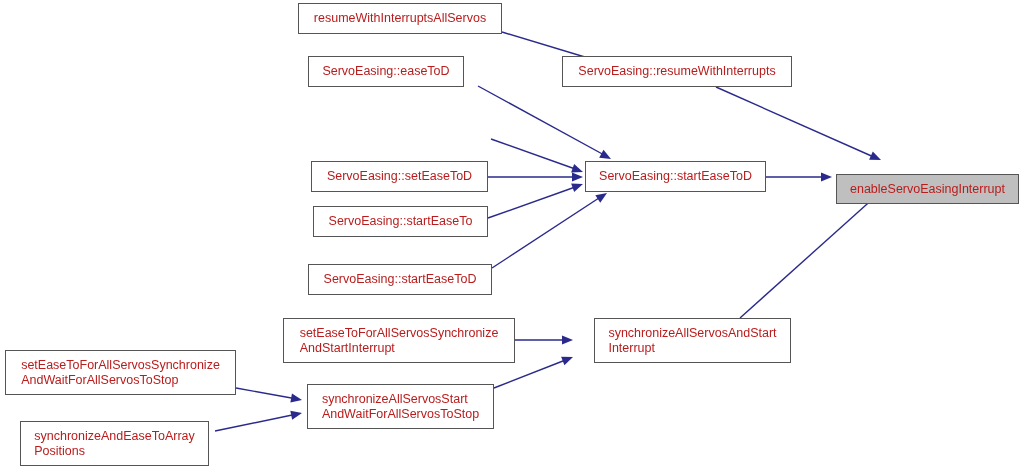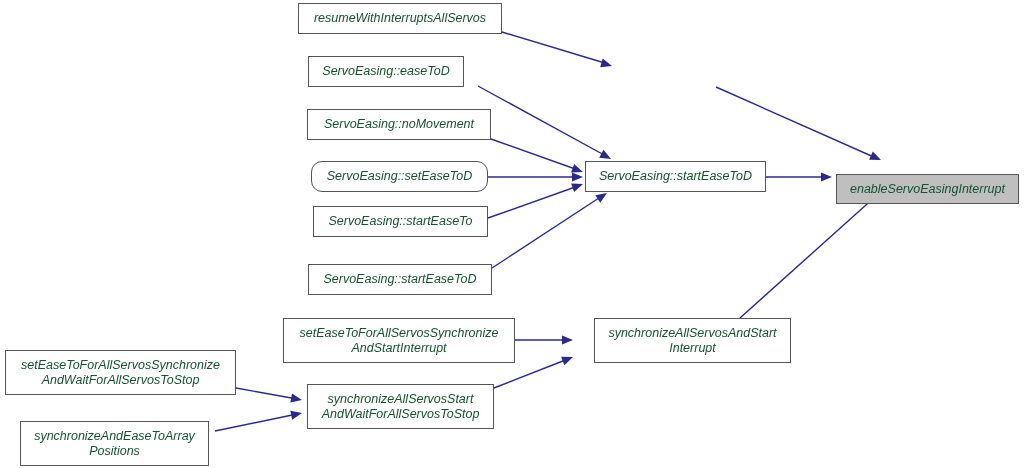--- a/index.html
+++ b/index.html
@@ -24,28 +24,26 @@
     pointer-events: none;
   }
   .node {
     position: absolute;
     box-sizing: border-box;
     border: 1px solid #555555;
     background: #ffffff;
     display: flex;
     align-items: center;
     justify-content: center;
-    text-align: center;
     font-size: 12.5px;
-    color: #14532d;
+    color: #b91c1c;
     line-height: 15px;
     letter-spacing: 0px;
     white-space: pre-line;
     z-index: 3;
-    font-style: italic;
   }
   .node.highlight {
     background: #bfbfbf;
   }
 </style>
 </head>
 <body>
 
 <div id="canvas">
   <svg id="edge-layer" viewBox="0 0 1025 468" xmlns="http://www.w3.org/2000/svg">
@@ -71,22 +69,22 @@
       <polygon points="0,0 -11,-4.5 -11,4.5" transform="translate(881,192) rotate(-41.9)" fill="#2a2a8c"></polygon>
       <path d="M 236,388 L 297,399" stroke="#2a2a8c" stroke-width="1.4" fill="none"></path>
       <polygon points="0,0 -11,-4.5 -11,4.5" transform="translate(302,400) rotate(10.2)" fill="#2a2a8c"></polygon>
       <path d="M 215,431 L 297,414" stroke="#2a2a8c" stroke-width="1.4" fill="none"></path>
       <polygon points="0,0 -11,-4.5 -11,4.5" transform="translate(302,413) rotate(-11.7)" fill="#2a2a8c"></polygon>
       <path d="M 494,388 L 568,359" stroke="#2a2a8c" stroke-width="1.4" fill="none"></path>
       <polygon points="0,0 -11,-4.5 -11,4.5" transform="translate(573,357) rotate(-21.4)" fill="#2a2a8c"></polygon>
     </svg>
 <div class="node" style="left: 298px; top: 3px; width: 204px; height: 31px;"><span>resumeWithInterruptsAllServos</span></div>
     <div class="node" style="left: 308px; top: 56px; width: 156px; height: 31px;"><span>ServoEasing::easeToD</span></div>
-    <div class="node" style="left: 307px; top: 109px; width: 184px; height: 31px;"><span>ServoEasing::noMovement</span></div>
-    <div class="node" style="left: 311px; top: 161px; width: 177px; height: 31px; border-radius: 11px;"><span>ServoEasing::setEaseToD</span></div>
+    <div class="node" style="left: 562px; top: 56px; width: 230px; height: 31px;"><span>ServoEasing::resumeWithInterrupts</span></div>
+    <div class="node" style="left: 311px; top: 161px; width: 177px; height: 31px;"><span>ServoEasing::setEaseToD</span></div>
     <div class="node" style="left: 585px; top: 161px; width: 181px; height: 31px;"><span>ServoEasing::startEaseToD</span></div>
     <div class="node highlight" style="left: 836px; top: 162px; width: 183px; height: 30px; margin-top: 12px;"><span>enableServoEasingInterrupt</span></div>
     <div class="node" style="left: 313px; top: 206px; width: 175px; height: 31px;"><span>ServoEasing::startEaseTo</span></div>
     <div class="node" style="left: 308px; top: 264px; width: 184px; height: 31px;"><span>ServoEasing::startEaseToD</span></div>
     <div class="node" style="left: 283px; top: 318px; width: 232px; height: 45px;"><span>setEaseToForAllServosSynchronize
 AndStartInterrupt</span></div>
     <div class="node" style="left: 578px; top: 318px; width: 197px; height: 45px; margin-left: 16px;"><span>synchronizeAllServosAndStart
 Interrupt</span></div>
     <div class="node" style="left: 5px; top: 350px; width: 231px; height: 45px;"><span>setEaseToForAllServosSynchronize
 AndWaitForAllServosToStop</span></div>

